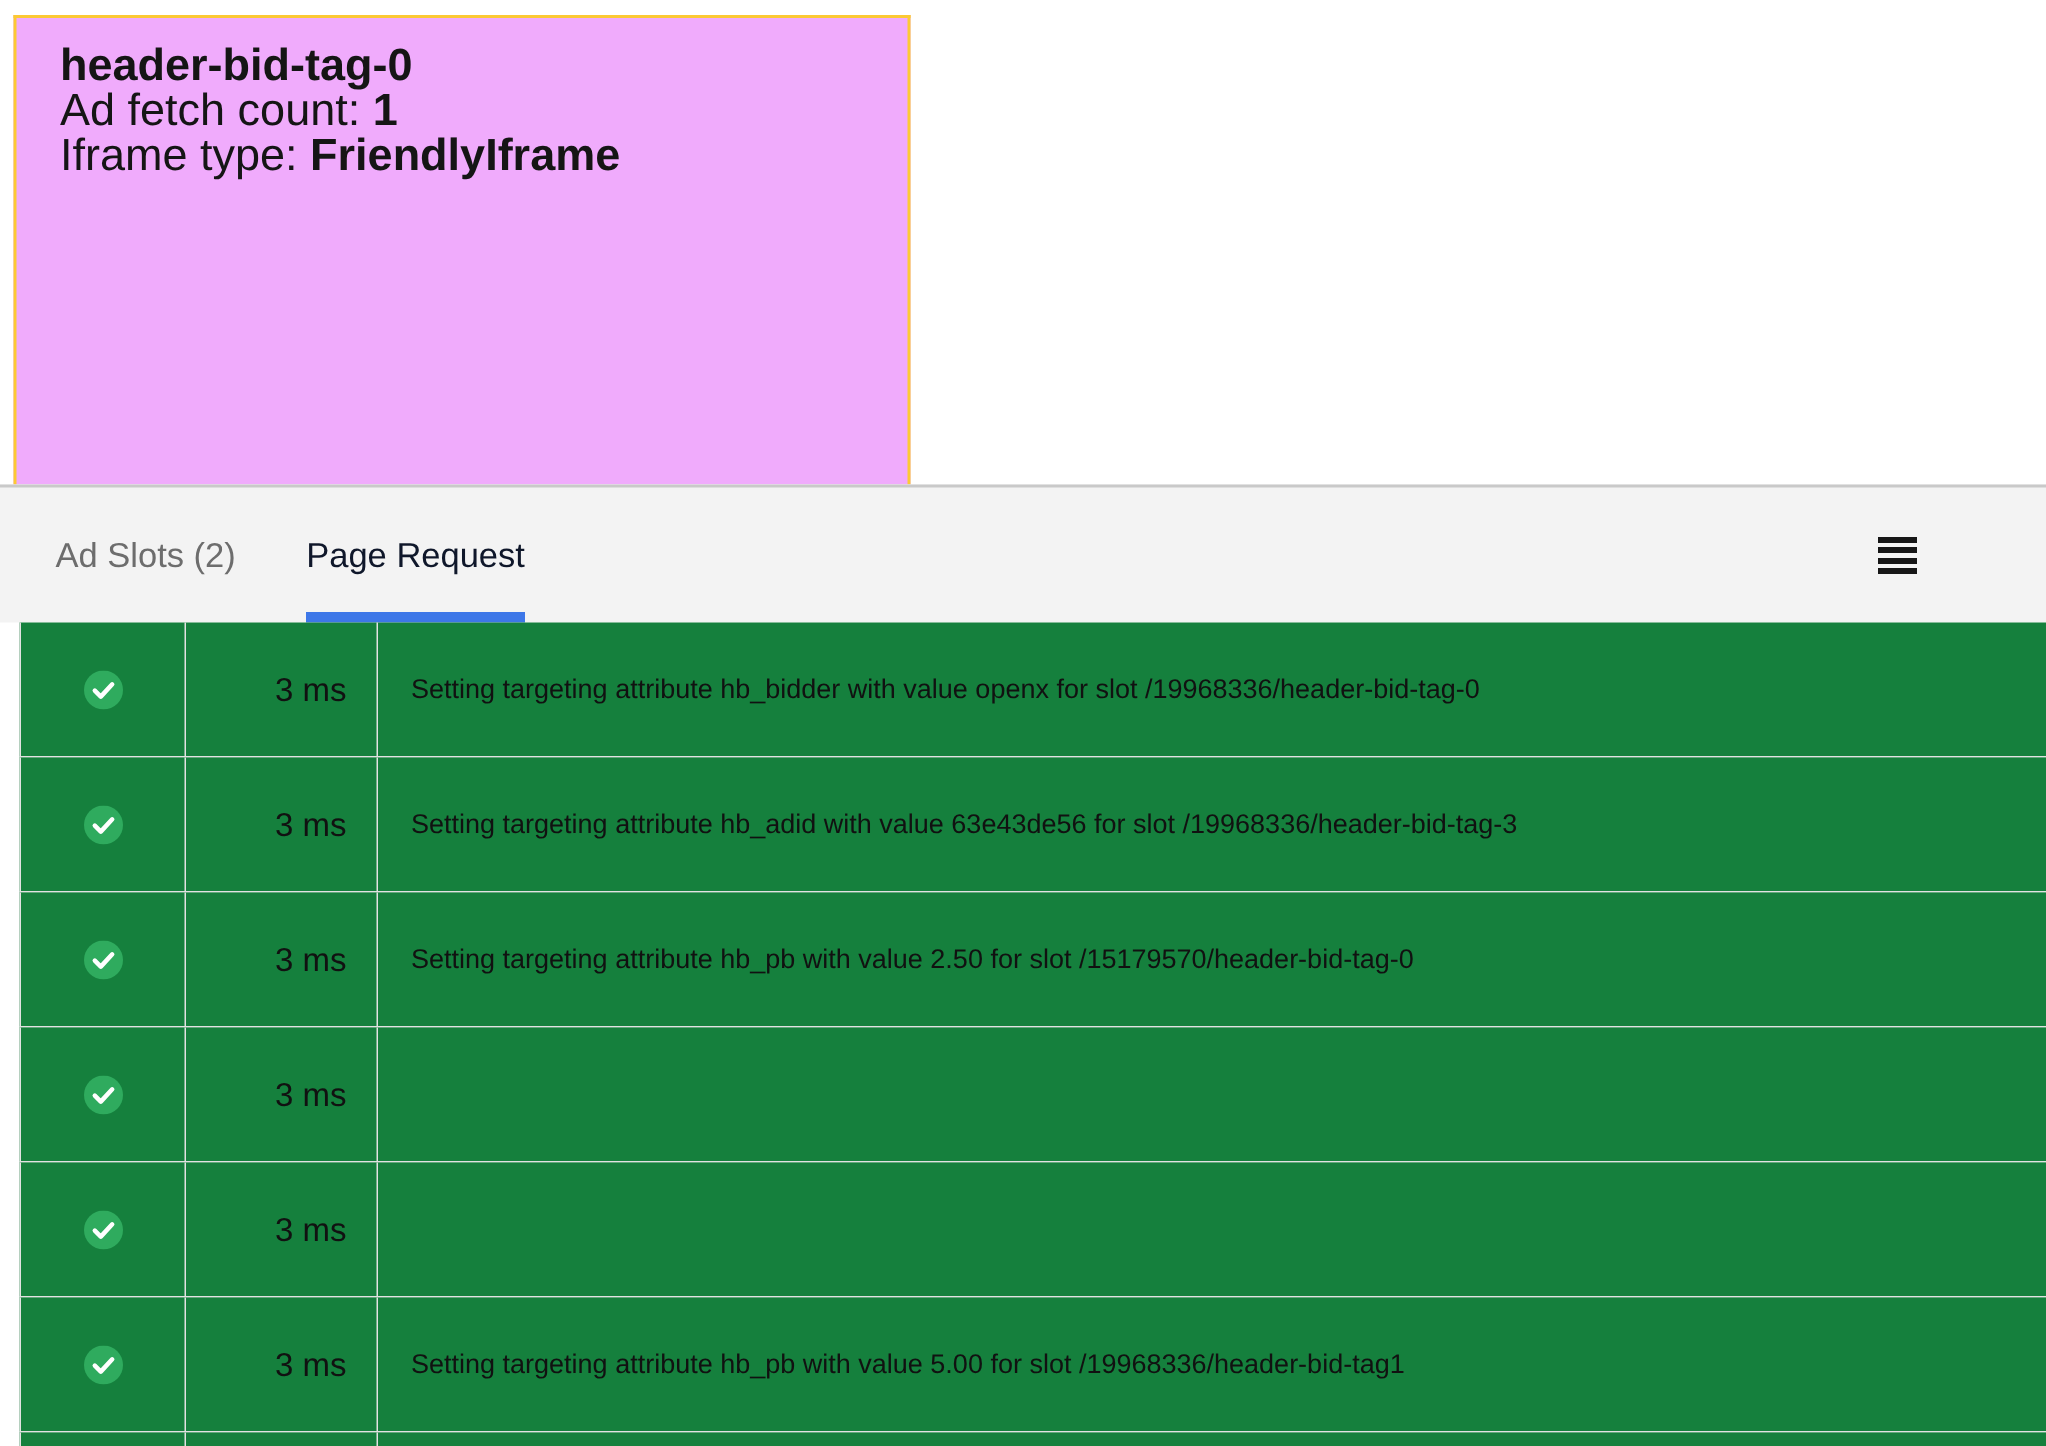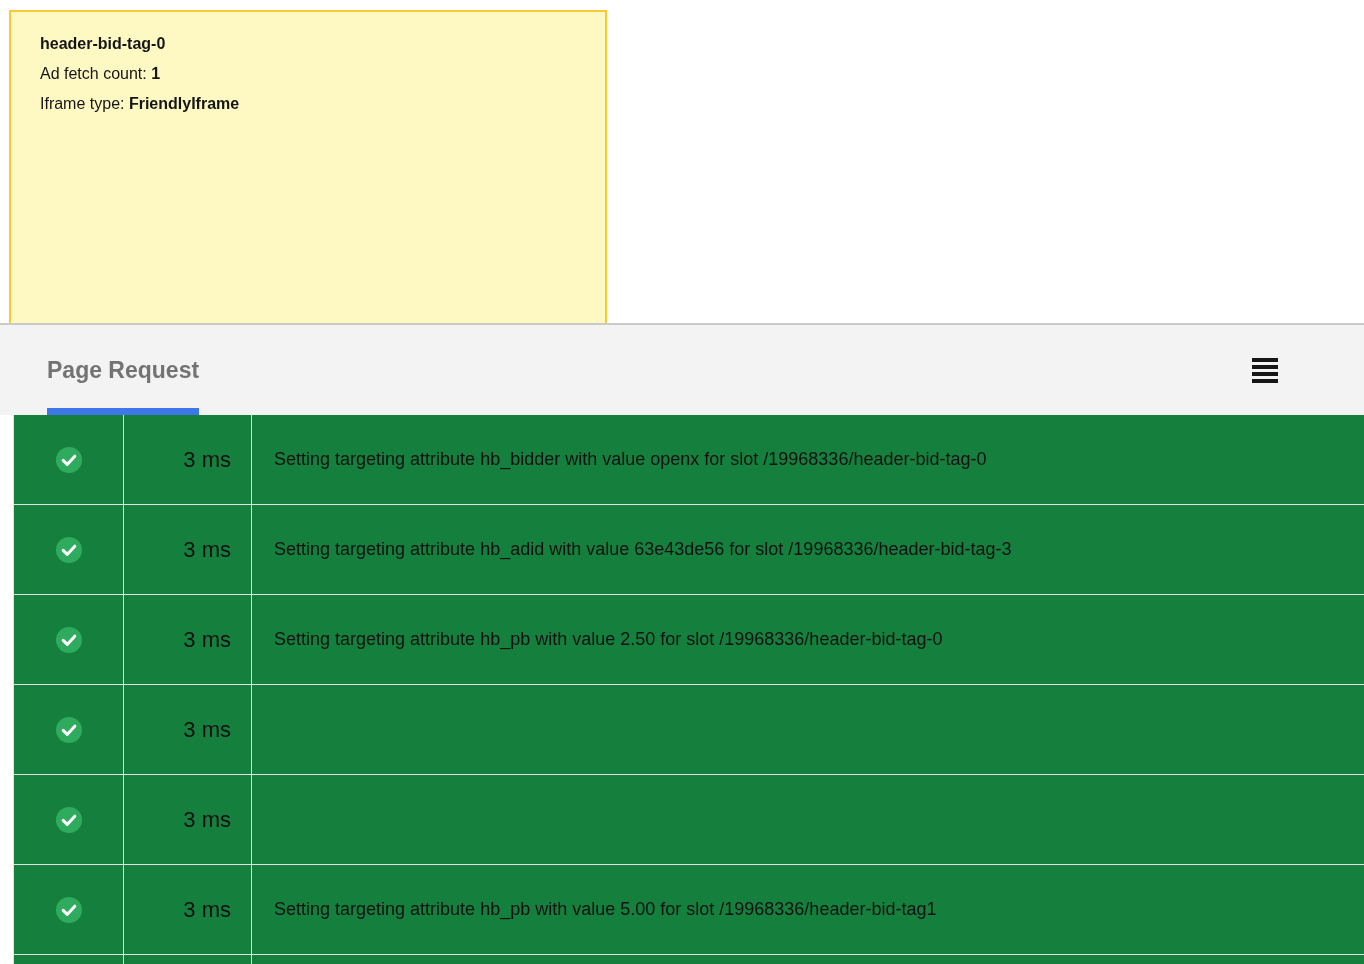--- a/index.html
+++ b/index.html
@@ -3,42 +3,42 @@
 <meta charset="utf-8">
 <style>
   * { margin:0; padding:0; box-sizing:border-box; }
   html,body { width:1364px; height:964px; overflow:hidden; background:#ffffff;
               font-family:"Liberation Sans", sans-serif; }
   .page { position:relative; width:1364px; height:964px; background:#ffffff; }
 
   
   .overlay-box {
     position:absolute; left:9px; top:10px; width:598px; height:313px;
-    background:#fef9c3;
+    background:#f0abfc;
     border:2px solid #fcc934; border-bottom:none;
     padding:17px 20px 0 29px;
-    color:#151515; font-size:16px; line-height:30px;
+    color:#151515; font-size:30px; line-height:30px;
   }
   .ov-line b { font-weight:bold; }
   .ov-title { font-weight:bold; }
 
   
   .tabbar {
     position:absolute; left:0; top:323px; width:1364px; height:92px;
     background:#f3f3f3; border-top:2px solid #c9c9c9;
     display:flex; align-items:stretch;
   }
   .tab {
     display:flex; align-items:center; height:100%;
     font-size:23px; color:#6d6d6d; cursor:pointer;
   }
   .tab-adslots  { margin-left:37px; }
   .tab-pagerequest { margin-left:47px; }
   .tab.active {
-    color:#737373; border-bottom:7px solid #3d77e8; padding-top:7px;font-weight:bold;
+    color:#0f172a; border-bottom:7px solid #3d77e8; padding-top:7px;
   }
   .menu-btn {
     position:absolute; right:76px; top:0; height:100%;
     display:flex; align-items:center; cursor:pointer; padding:0 10px;
   }
   .menu-icon {
     display:block; width:26px; height:25px;
     background:repeating-linear-gradient(to bottom, #161616 0 4px, rgba(0,0,0,0) 4px 7px);
   }
 
@@ -62,20 +62,21 @@
 
 <div class="page">
 
   <div class="overlay-box">
     <div class="ov-line ov-title">header-bid-tag-0</div>
     <div class="ov-line"><span>Ad fetch count: </span><b>1</b></div>
     <div class="ov-line"><span>Iframe type: </span><b>FriendlyIframe</b></div>
   </div>
 
   <div class="tabbar">
+    <div class="tab tab-adslots">Ad Slots (2)</div>
     <div class="tab tab-pagerequest active">Page Request</div>
     <div class="menu-btn">
       <span class="menu-icon"></span>
     </div>
   </div>
 
   <div class="log-table">
     <div id="rows">
     <div class="row">
       <div class="cell status">
@@ -106,21 +107,21 @@
     <div class="row">
       <div class="cell status">
         <span class="check-wrap">
           <svg width="26" height="26" viewBox="0 0 26 26">
             <circle cx="13" cy="13" r="13" fill="#2fab5e"></circle>
             <path d="M7.2 13.4l4 4 7.6-8.2" fill="none" stroke="#ffffff" stroke-width="3" stroke-linecap="round" stroke-linejoin="round"></path>
           </svg>
         </span>
       </div>
       <div class="cell time">3 ms</div>
-      <div class="cell msg">Setting targeting attribute hb_pb with value 2.50 for slot /19968336/header-bid-tag-0</div>
+      <div class="cell msg">Setting targeting attribute hb_pb with value 2.50 for slot /15179570/header-bid-tag-0</div>
     </div>
 
     <div class="row">
       <div class="cell status">
         <span class="check-wrap">
           <svg width="26" height="26" viewBox="0 0 26 26">
             <circle cx="13" cy="13" r="13" fill="#2fab5e"></circle>
             <path d="M7.2 13.4l4 4 7.6-8.2" fill="none" stroke="#ffffff" stroke-width="3" stroke-linecap="round" stroke-linejoin="round"></path>
           </svg>
         </span>

